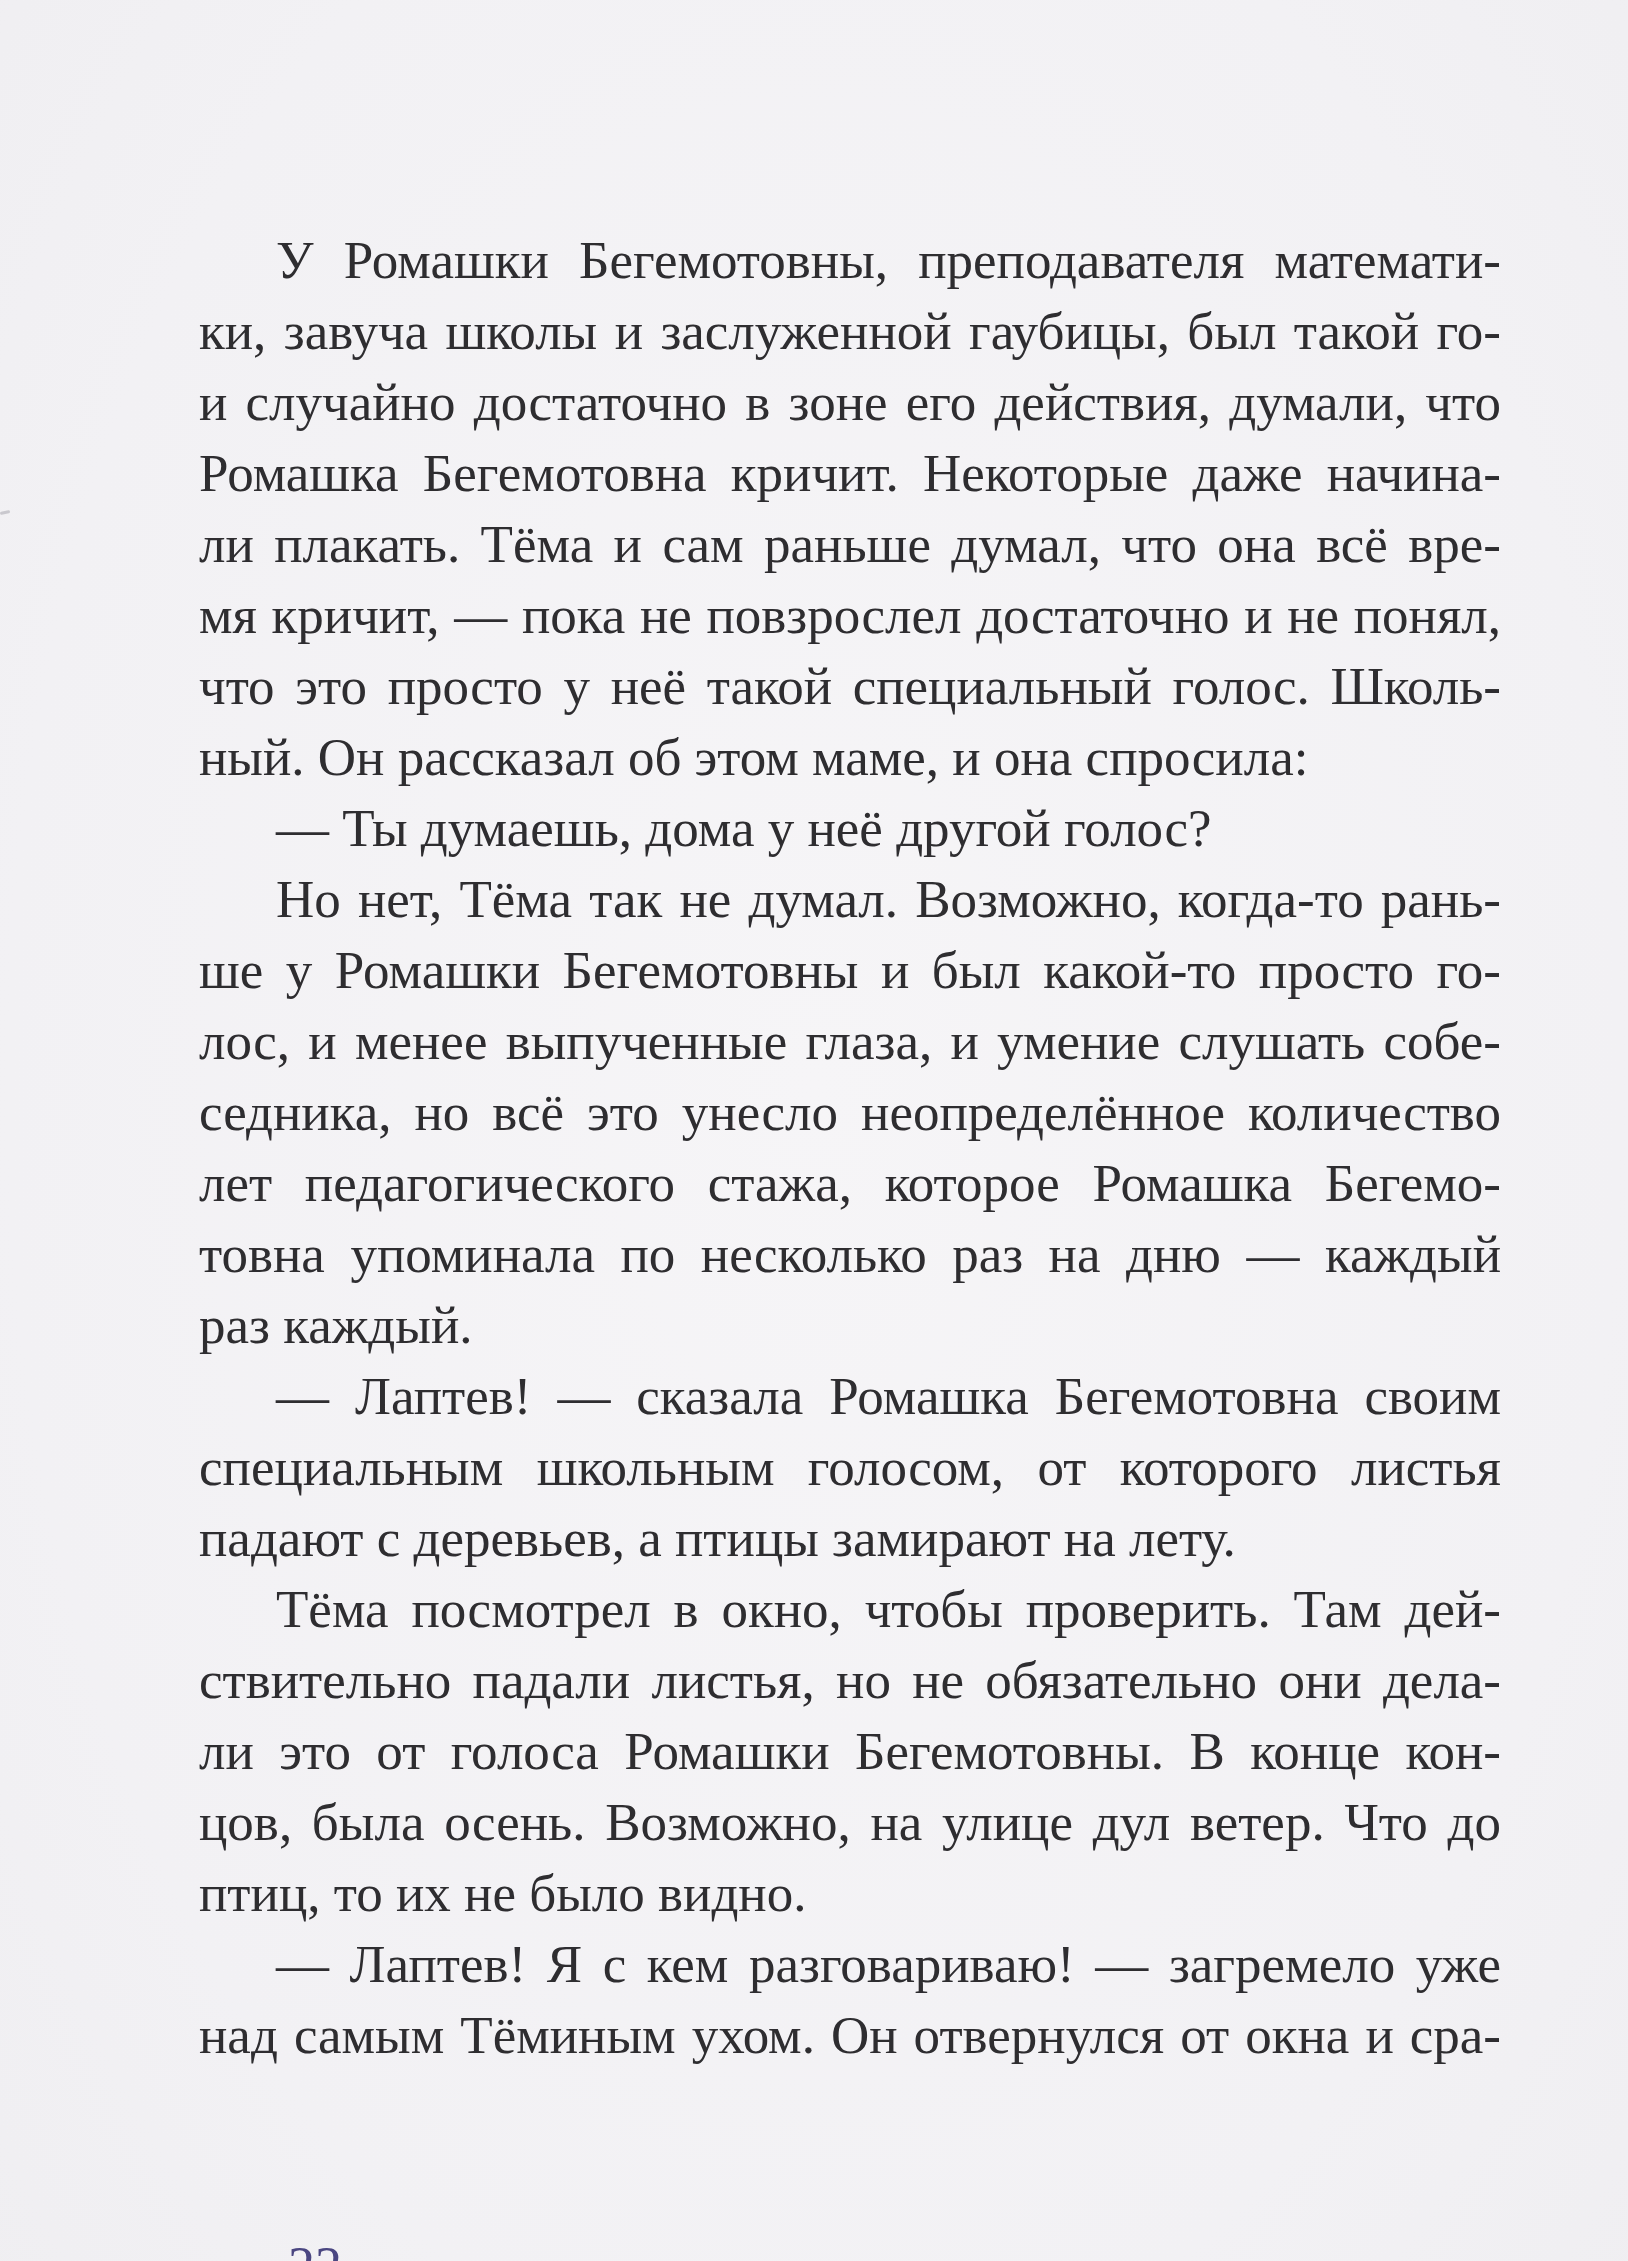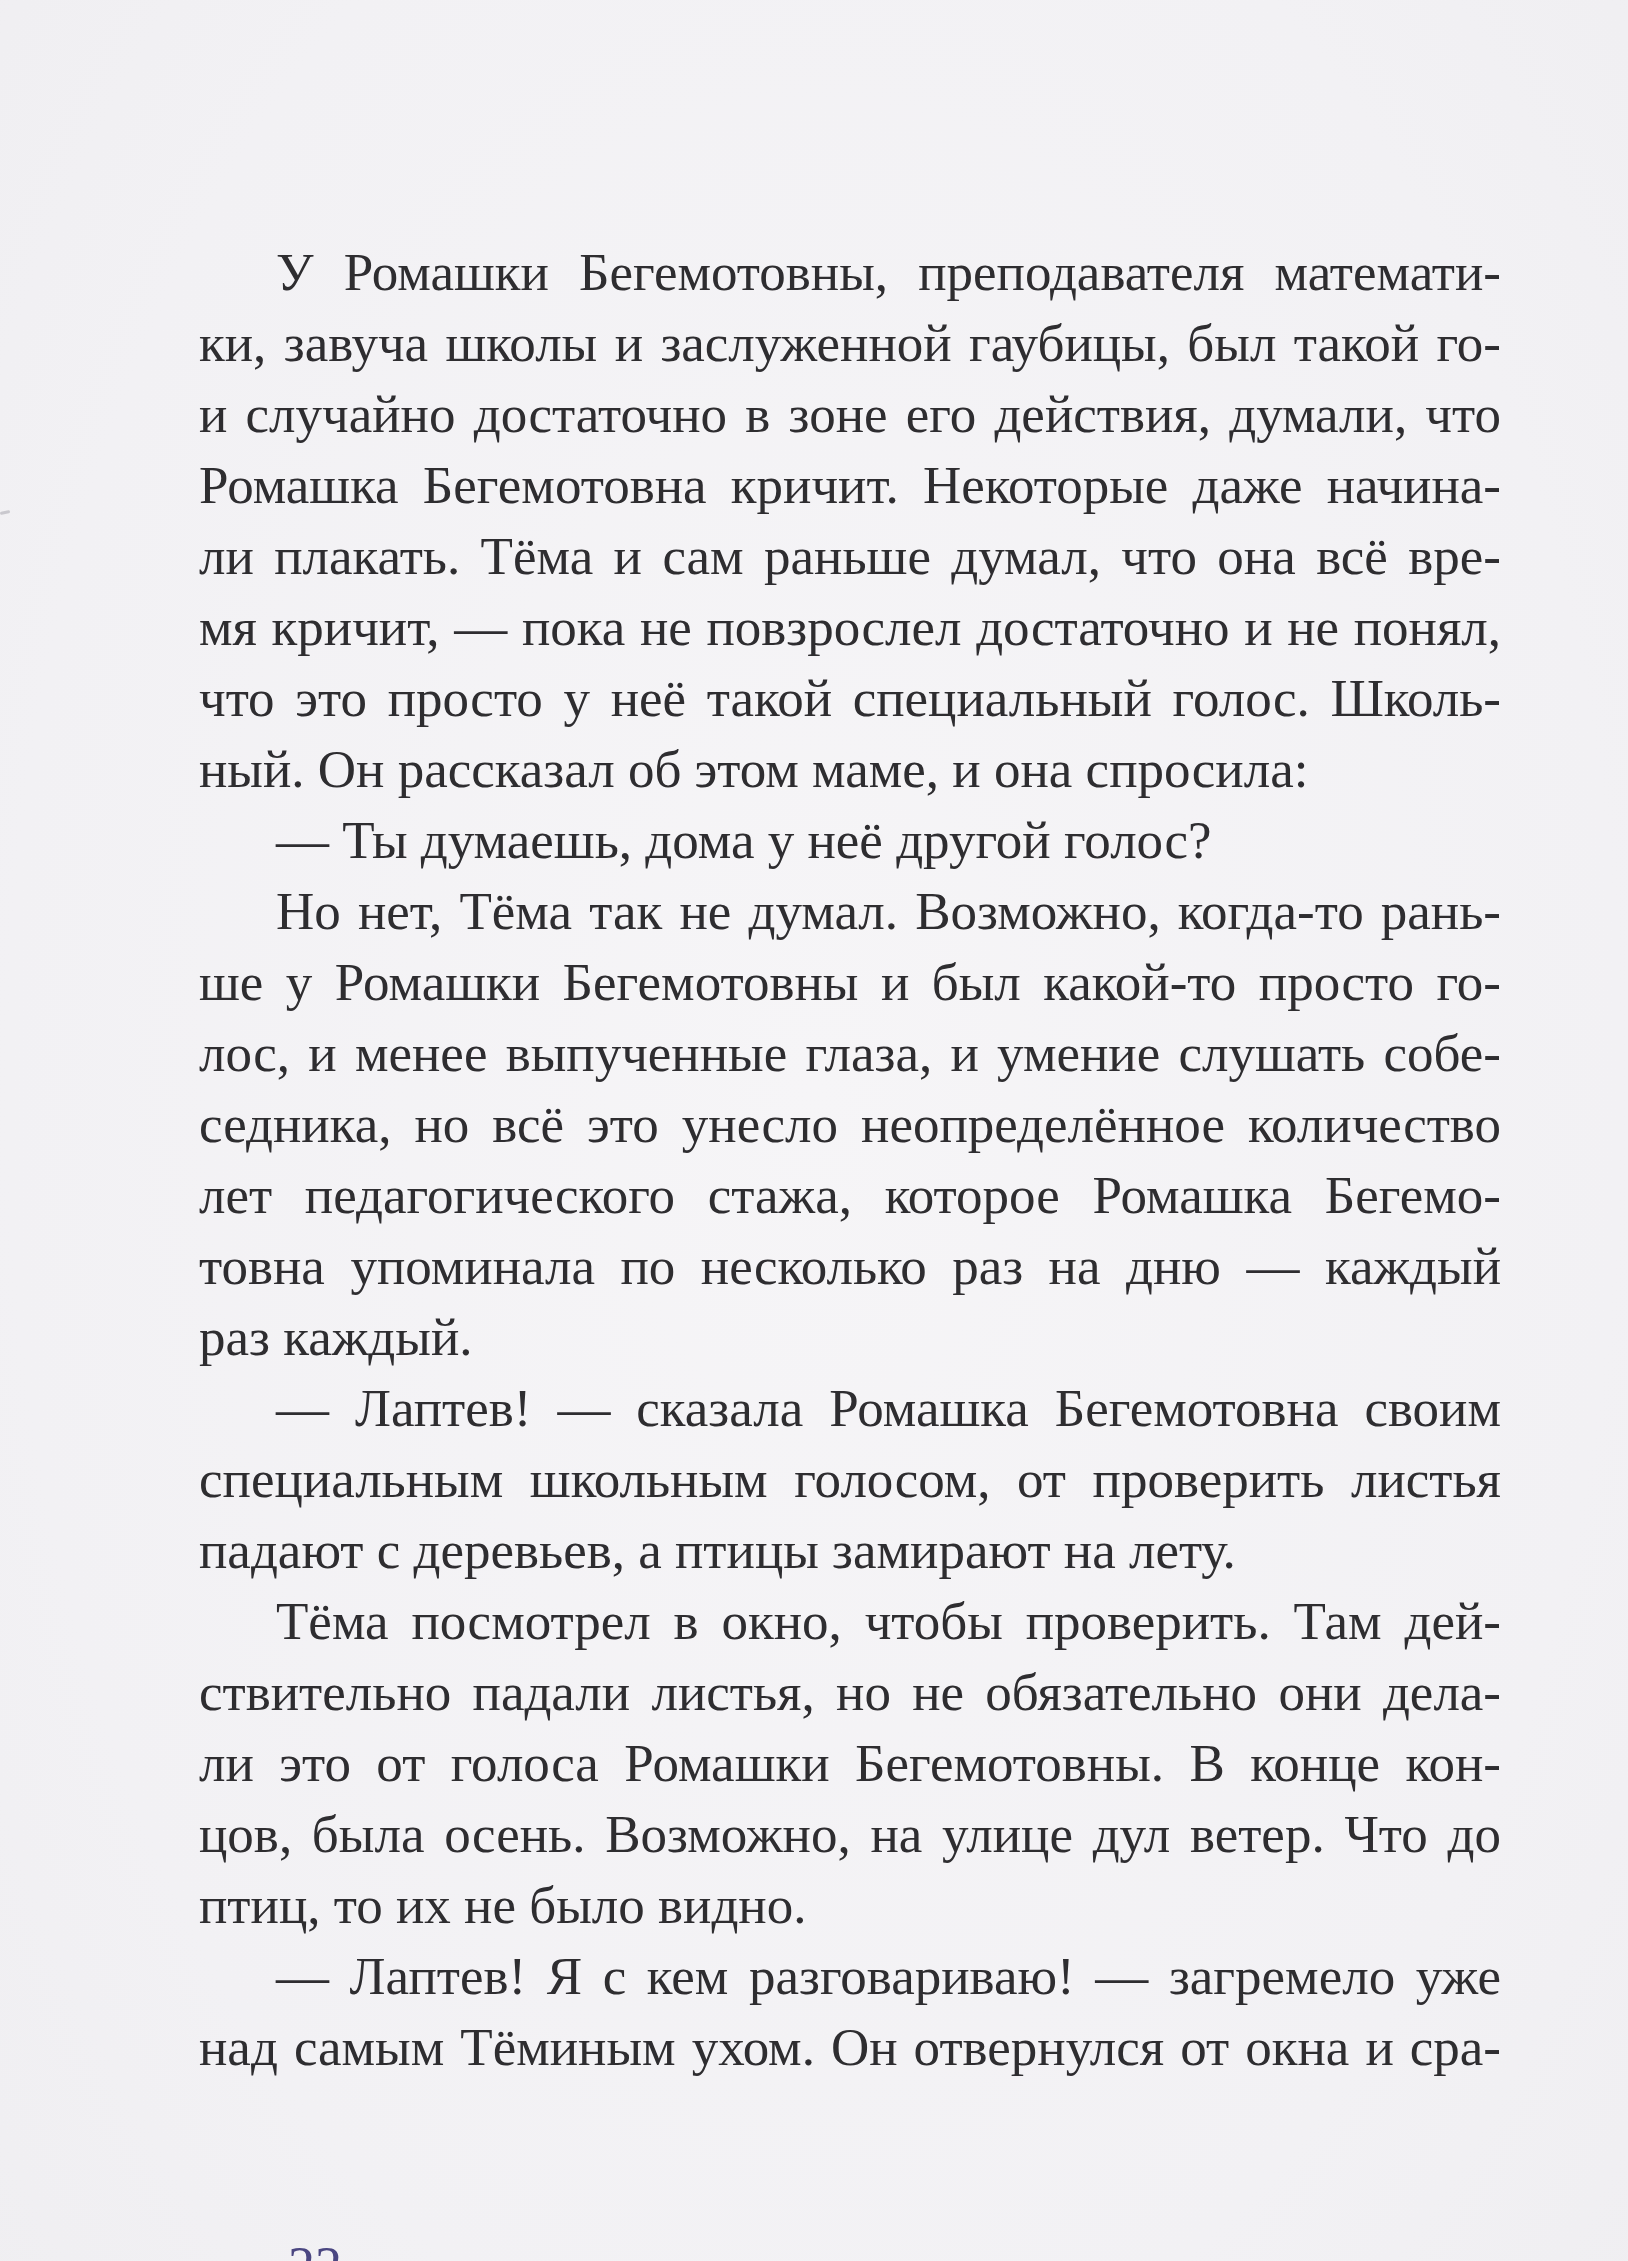--- a/index.html
+++ b/index.html
@@ -22,21 +22,20 @@
   }
   .text-block {
     position: absolute;
     left: 199px;
     top: 225px;
     width: 1302px;
     font-family: "Liberation Serif", "DejaVu Serif", serif;
     font-size: 53px;
     line-height: 71px;
     color: #2e2d30;
-    margin-top: 12px;
   }
   .line {
     display: block;
     height: 71px;
     white-space: nowrap;
     text-align: justify;
     text-align-last: justify;
   }
   .line.indent {
     padding-left: 77px;
@@ -83,21 +82,21 @@
     <span class="line last">ный. Он рассказал об этом маме, и она спросила:</span>
     <span class="line indent last">— Ты думаешь, дома у неё другой голос?</span>
     <span class="line indent">Но нет, Тёма так не думал. Возможно, когда-то рань-</span>
     <span class="line">ше у Ромашки Бегемотовны и был какой-то просто го-</span>
     <span class="line">лос, и менее выпученные глаза, и умение слушать собе-</span>
     <span class="line">седника, но всё это унесло неопределённое количество</span>
     <span class="line">лет педагогического стажа, которое Ромашка Бегемо-</span>
     <span class="line">товна упоминала по несколько раз на дню — каждый</span>
     <span class="line last">раз каждый.</span>
     <span class="line indent">— Лаптев! — сказала Ромашка Бегемотовна своим</span>
-    <span class="line">специальным школьным голосом, от проверить листья</span>
+    <span class="line">специальным школьным голосом, от которого листья</span>
     <span class="line last">падают с деревьев, а птицы замирают на лету.</span>
     <span class="line indent">Тёма посмотрел в окно, чтобы проверить. Там дей-</span>
     <span class="line">ствительно падали листья, но не обязательно они дела-</span>
     <span class="line">ли это от голоса Ромашки Бегемотовны. В конце кон-</span>
     <span class="line">цов, была осень. Возможно, на улице дул ветер. Что до</span>
     <span class="line last">птиц, то их не было видно.</span>
     <span class="line indent">— Лаптев! Я с кем разговариваю! — загремело уже</span>
     <span class="line">над самым Тёминым ухом. Он отвернулся от окна и сра-</span>
   </div>
 

